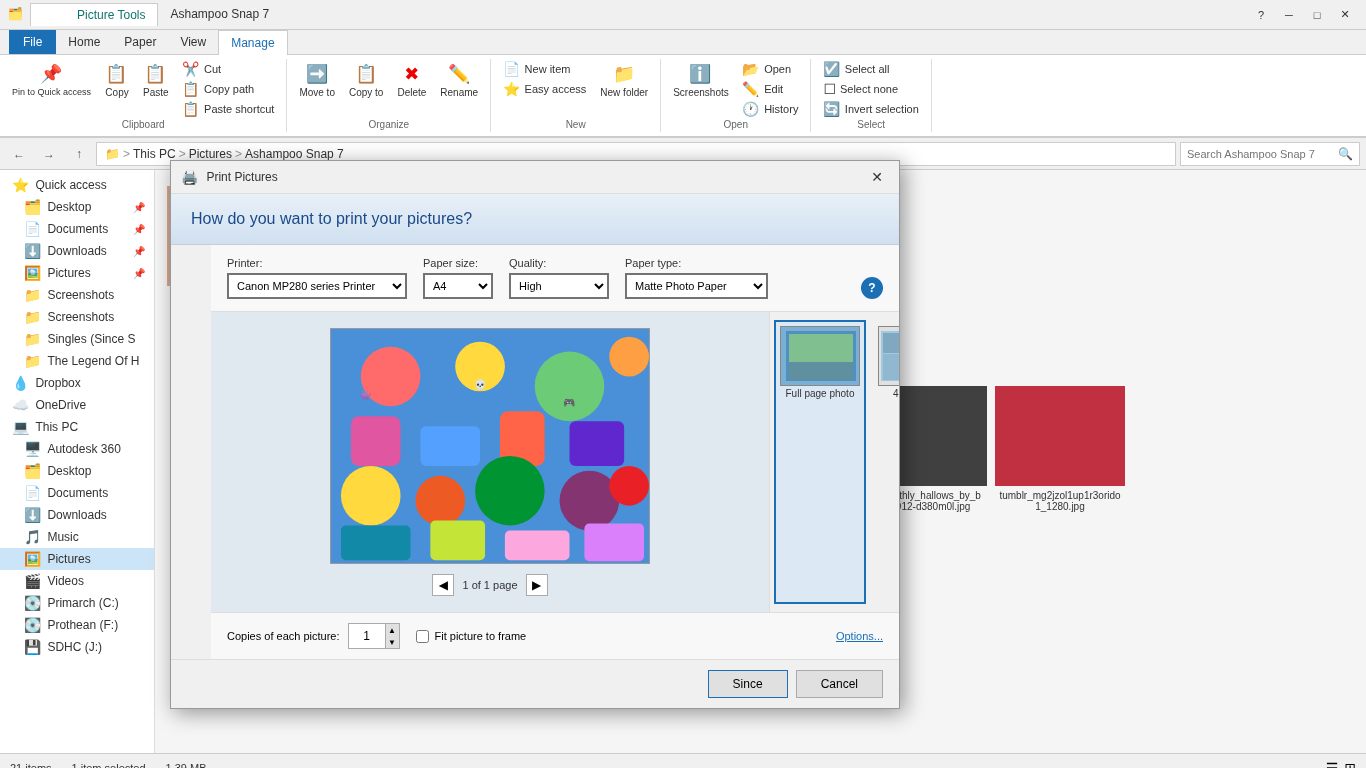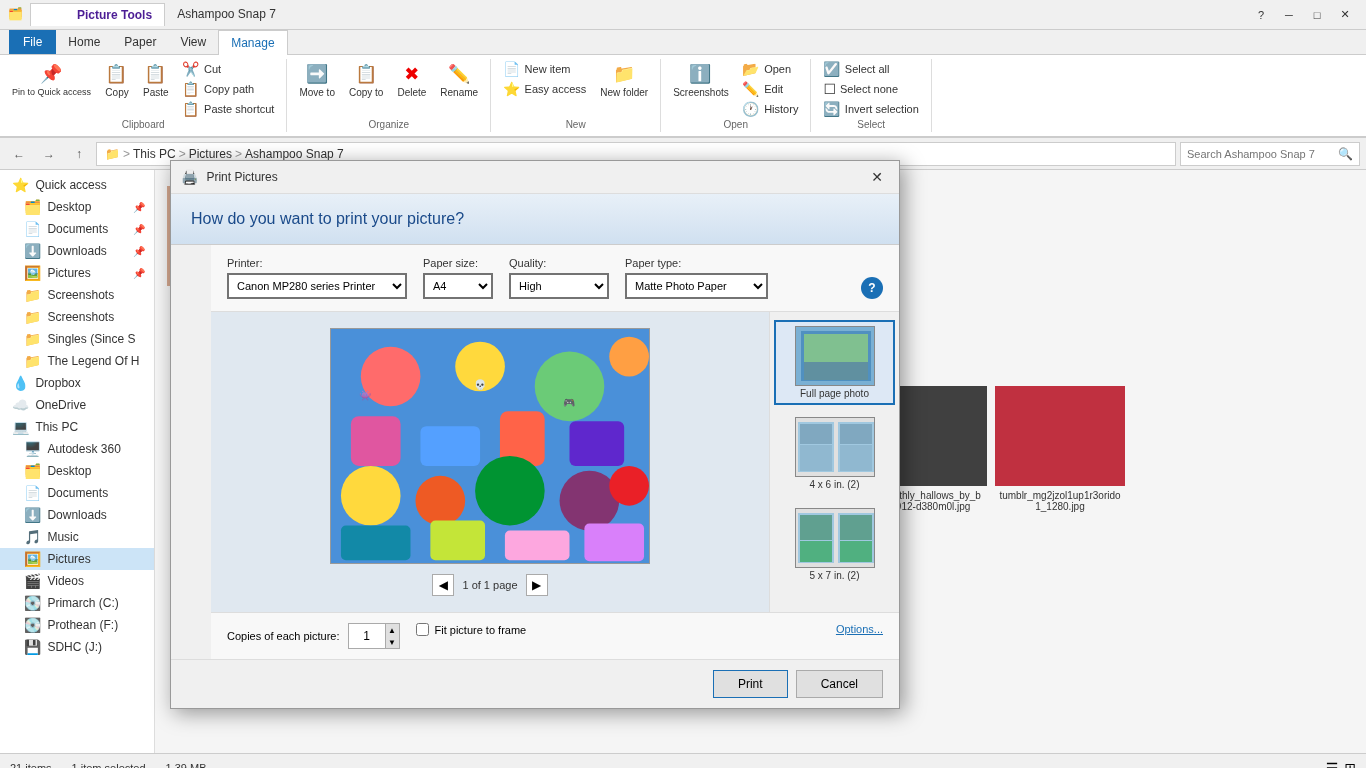--- a/index.html
+++ b/index.html
@@ -3,21 +3,21 @@
   <meta charset="utf-8">
   <style>
     * { box-sizing: border-box; margin: 0; padding: 0; }
     body { font-family: 'Segoe UI', Arial, sans-serif; font-size: 12px; background: #cdd3e0; overflow: hidden; width: 1366px; height: 768px; position: relative; }
 
     
     .title-bar { display: flex; align-items: center; background: #f0f0f0; height: 30px; padding: 0 8px; border-bottom: 1px solid #ccc; }
     .title-bar-icon { width: 16px; height: 16px; margin-right: 6px; }
     .title-bar-tabs { display: flex; flex: 1; }
     .title-tab { padding: 4px 12px; font-size: 12px; color: #333; cursor: default; }
-    .title-tab.active { background: white; border: 1px solid #ccc; border-bottom: none; font-weight: 700; color: #4c1d95; padding-left: 46px; }
+    .title-tab.active { background: white; border: 1px solid #ccc; border-bottom: none; font-weight: 400; color: #0f766e; padding-left: 46px; }
     .title-controls { display: flex; gap: 2px; margin-left: auto; }
     .title-btn { width: 26px; height: 22px; display: flex; align-items: center; justify-content: center; font-size: 11px; cursor: pointer; color: #333; background: none; border: none; }
 
     
     .ribbon { background: #f0f0f0; border-bottom: 1px solid #ccc; }
     .ribbon-tabs { display: flex; background: #f0f0f0; padding: 0 9px; border-bottom: 1px solid #ccc; }
     .ribbon-tab { padding: 5px 12px; font-size: 12px; cursor: pointer; color: #333; }
     .ribbon-tab.active { background: white; color: #1a6fb5; border: 1px solid #ccc; border-bottom: none; margin-bottom: -1px; }
     .ribbon-tab.file { background: #1a6fb5; color: white; padding: 5px 14px; }
     .ribbon-content { display: flex; align-items: stretch; padding: 4px 0; background: white; border-bottom: 1px solid #ccc; min-height: 80px; }
@@ -73,28 +73,28 @@
     .dialog-body { background: white; padding: 0; display: flex; flex-direction: column; margin-left: 40px; }
     .print-options-row { display: flex; gap: 16px; padding: 12px 16px; background: #f8f8f8; border-bottom: 1px solid #ddd; }
     .print-option { display: flex; flex-direction: column; gap: 4px; }
     .print-option label { font-size: 11px; color: #333; }
     .print-option select { height: 26px; border: 2px solid #737373; font-size: 11px; padding: 2px 4px; background: white; }
     .print-main { display: flex; height: 300px; }
     .print-preview { flex: 1; background: #e0e8f0; display: flex; align-items: center; justify-content: center; padding: 16px; flex-direction: column; }
     .print-preview-img { width: 320px; height: 240px; background: #fff; overflow: hidden; display: flex; align-items: center; justify-content: center; border: 1px solid #999; }
     .preview-nav { display: flex; align-items: center; gap: 8px; margin-top: 10px; font-size: 11px; color: #333; }
     .preview-nav-btn { width: 22px; height: 22px; border: 1px solid #aaa; background: white; display: flex; align-items: center; justify-content: center; cursor: pointer; font-size: 12px; }
-    .print-layout-list { width: 130px; background: #f0f0f0; border-left: 1px solid #ddd; overflow-y: auto; padding: 8px 4px; display: flex; flex-direction: column; gap: 6px; position: relative; }
+    .print-layout-list { width: 130px; background: #f0f0f0; border-left: 1px solid #ddd; overflow-y: auto; padding: 8px 4px; display: flex; flex-direction: row; gap: 6px; position: relative; }
     .layout-item { display: flex; flex-direction: column; align-items: center; cursor: pointer; padding: 4px; border: 2px solid transparent; }
     .layout-item.selected { border-color: #1a6fb5; background: #dde8f5; }
     .layout-thumb { width: 80px; height: 60px; background: #a0c8e0; border: 1px solid #888; display: flex; align-items: center; justify-content: center; overflow: hidden; }
     .layout-thumb.full { background: linear-gradient(135deg, #6ba3d6 0%, #a0d6b4 100%); }
     .layout-thumb.two { display: flex; gap: 1px; }
     .layout-label { font-size: 10px; color: #333; text-align: center; margin-top: 2px; }
-    .print-bottom { display: flex; align-items: flex-start; padding: 10px 16px; border-top: 1px solid #ddd; background: #f8f8f8; gap: 16px; }
+    .print-bottom { display: flex; align-items: center; padding: 10px 16px; border-top: 1px solid #ddd; background: #f8f8f8; gap: 16px; }
     .copies-row { display: flex; align-items: center; gap: 8px; font-size: 11px; }
     .copies-input { display: flex; align-items: center; border: 1px solid #aaa; background: white; }
     .copies-input input { width: 36px; height: 24px; border: none; outline: none; text-align: center; font-size: 12px; }
     .copies-spinner { display: flex; flex-direction: column; }
     .spin-btn { width: 14px; height: 12px; background: #e0e0e0; border: none; cursor: pointer; display: flex; align-items: center; justify-content: center; font-size: 8px; border-left: 1px solid #aaa; }
     .fit-checkbox { display: flex; align-items: center; gap: 6px; font-size: 11px; }
     .options-link { margin-left: auto; color: #1a6fb5; text-decoration: underline; cursor: pointer; font-size: 11px; }
     .dialog-footer { display: flex; justify-content: flex-end; gap: 8px; padding: 10px 16px; background: #f0f0f0; border-top: 1px solid #ddd; }
     .btn-primary { padding: 6px 24px; background: #e0e0e0; border: 1px solid #aaa; font-size: 12px; cursor: pointer; }
     .btn-primary.default { border-color: #1a6fb5; }
@@ -415,21 +415,21 @@
 <div class="dialog-overlay">
   <div class="dialog">
 
     <div class="dialog-title-bar">
       <span class="dialog-title-icon">🖨️</span>
       <span class="dialog-title-text">Print Pictures</span>
       <button class="dialog-close">✕</button>
     </div>
 
     <div class="dialog-header">
-      <h2>How do you want to print your picture?</h2>
+      <h2>How do you want to print your pictures?</h2>
     </div>
 
     <div class="dialog-body">
 
       <div class="print-options-row">
         <div class="print-option">
           <label>Printer:</label>
           <select style="width:180px;"><option selected="">Canon MP280 series Printer</option><option>Microsoft Print to PDF</option><option>XPS Document Writer</option></select>
         </div>
         <div class="print-option">
@@ -542,17 +542,17 @@
         </div>
         <div class="fit-checkbox">
           <input type="checkbox" style="">
           <label>Fit picture to frame</label>
         </div>
         <a class="options-link">Options...</a>
       </div>
     </div>
 
     <div class="dialog-footer">
-      <button class="btn-primary default">Print</button>
+      <button class="btn-primary default">Since</button>
       <button class="btn-primary">Cancel</button>
     </div>
   </div>
 </div>
 
 </body></html>

